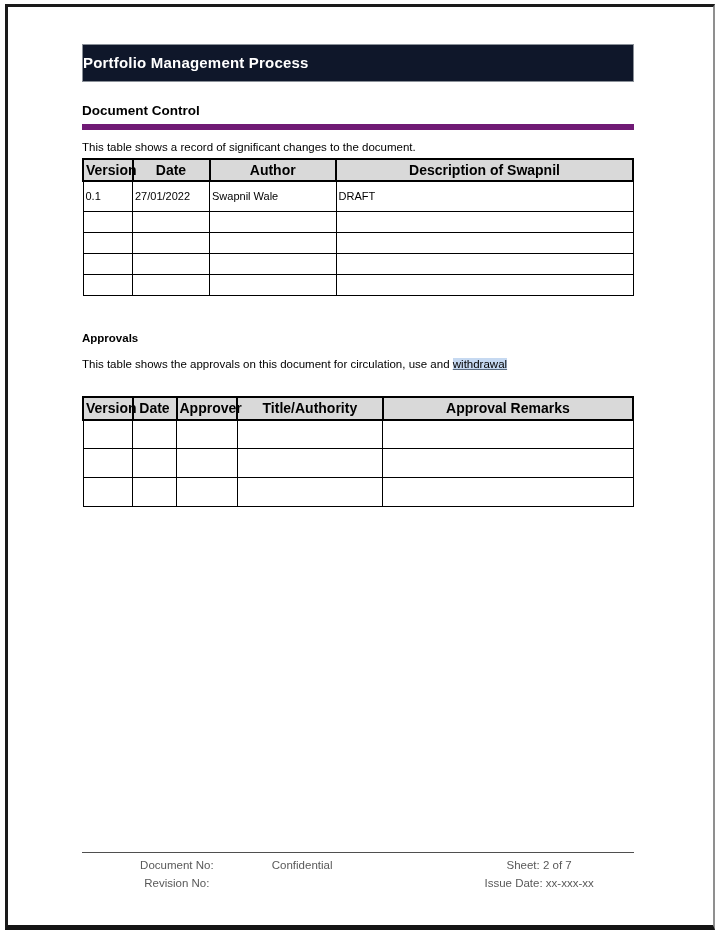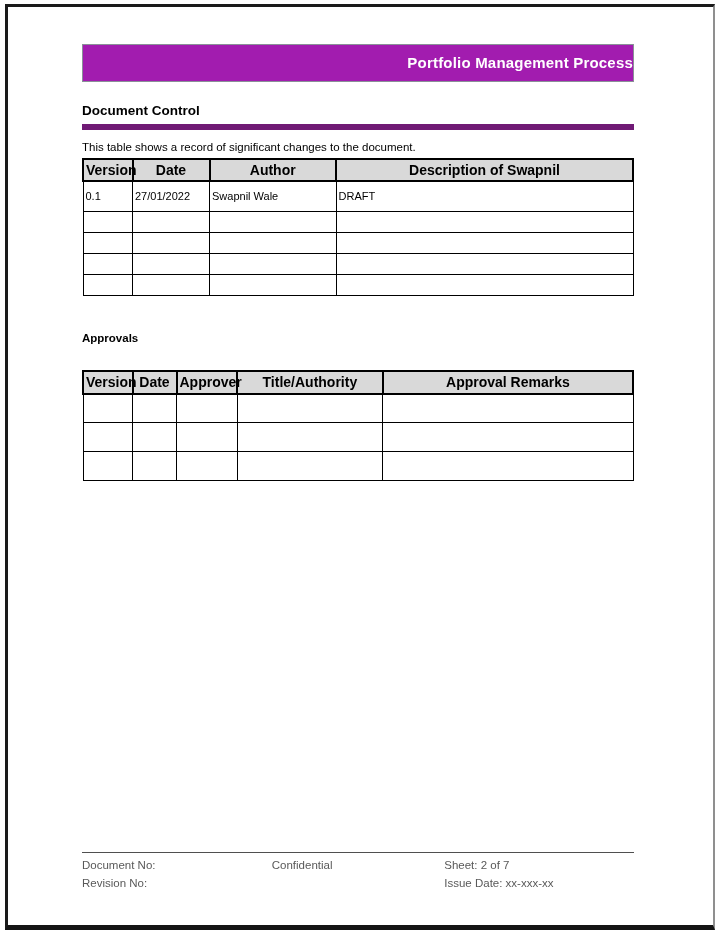--- a/index.html
+++ b/index.html
@@ -16,25 +16,25 @@
     border-top:3px solid #1a1a1a;
     border-left:3px solid #1a1a1a;
     border-bottom:5px solid #141414;
     border-right:2px solid #8f8f8f;
     pointer-events:none;
   }
   .content { position:absolute; left:82px; top:0; width:552px; }
 
   .title-bar {
     margin-top:44px; height:38px;
-    background:#a21caf;
+    background:#0f172a;
     border:1px solid #8a9098;
     box-sizing:border-box;
     color:#ffffff; font-weight:bold; font-size:15px;
-    text-align:right; line-height:36px;
+    text-align:left; line-height:36px;
     letter-spacing:0.2px;
   }
 
   .doc-control-heading {
     margin-top:21px;
     font-size:13.5px; font-weight:bold;
     padding-bottom:6px;
     border-bottom:6px solid #701a75;
   }
 
@@ -73,23 +73,23 @@
   }
 
   .footer {
     position:absolute; top:852px; left:82px; width:552px;
     border-top:1px solid #4f4f4f;
     padding-top:3px;
     display:flex;
     color:#595959;
     font-size:11.5px; line-height:18px;
   }
-  .footer-left  { flex:1.1; text-align:left; }
+  .footer-left  { flex:1.1; text-align:center; }
   .footer-center{ flex:1;   text-align:left; }
-  .footer-right { flex:1.1; text-align:left; }
+  .footer-right { flex:1.1; text-align:center; }
 </style>
 </head>
 <body>
 
 <div class="page-frame"></div>
 
 <div class="content">
 
   <div class="title-bar">
     <span>Portfolio Management Process</span>
@@ -144,20 +144,23 @@
           <td></td>
           <td></td>
           <td></td>
           <td></td>
         </tr>
       </tbody>
   </table>
 
   <div class="sub-heading approvals-heading">Approvals</div>
 
+  <div class="body-text approvals-desc">
+    <span>This table shows the approvals on this document for circulation, use and </span><span class="highlight">withdrawal</span>
+  </div>
 
   <table id="approvals-table">
     <colgroup>
       <col style="width:9%">
         <col style="width:8%">
         <col style="width:11%">
         <col style="width:26.5%">
         <col style="width:45.5%">
     </colgroup>
     <thead>

